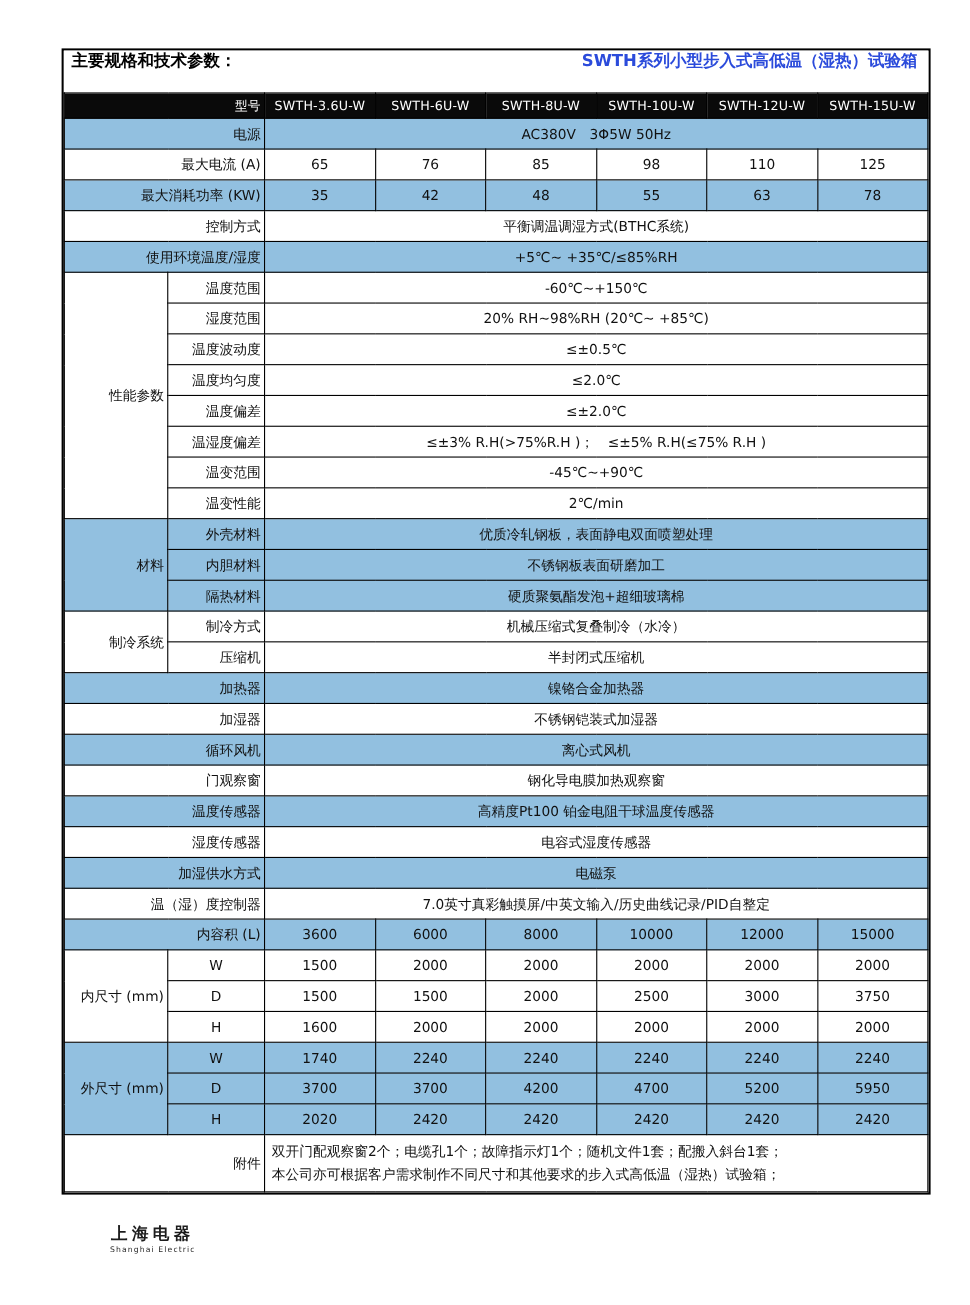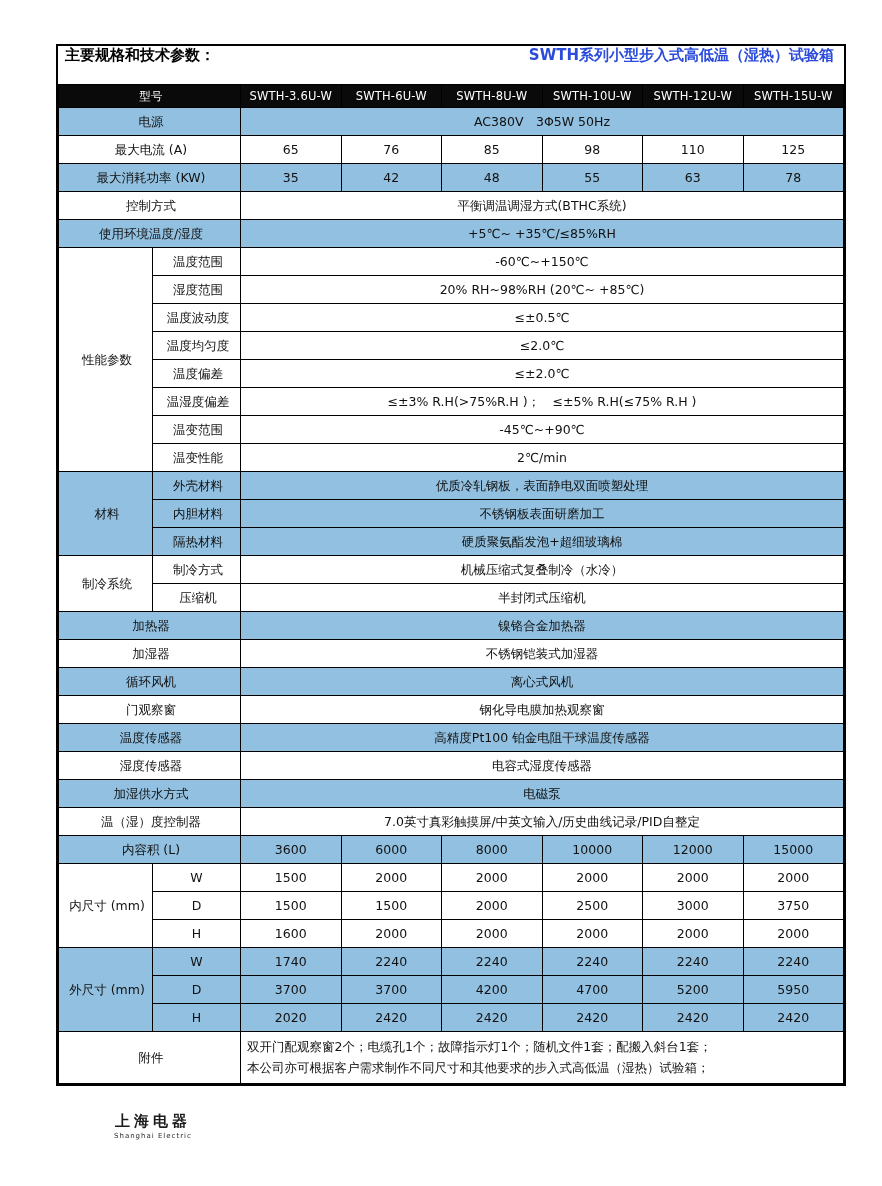--- a/index.html
+++ b/index.html
@@ -24,32 +24,32 @@
   td {
     border: 1px solid #000;
     height: 28px;
     font-size: 12.5px;
     text-align: center;
     vertical-align: middle;
     padding: 1px 3px;
     background: #fff;
     line-height: 1.25;
   }
-  td.lbl { text-align: center; padding-left: 6px; }
+  td.lbl { text-align: right; padding-left: 6px; }
   tr.blue td { background: #92C0E0; }
 
   tr.models td {
     background: #0A0A0A; color: #fff; height: 23px;
     font-size: 11.5px; letter-spacing: 0.2px;
   }
 
   td.acc { text-align: left; height: 52px; padding: 3px 6px; }
   .acc-line { font-size: 12.5px; line-height: 1.65; text-align: left; }
 
-  .footer-logo { position: absolute; left: 114px; top: 1112px; text-align: center; }
+  .footer-logo { position: absolute; left: 100px; top: 1112px; text-align: center; }
   .logo-cn { font-size: 15px; font-weight: bold; color: #1c1c1c; letter-spacing: 4px; }
   .logo-en { font-size: 7px; font-weight: normal; color: #2a2a2a; letter-spacing: 1px; margin-top: 1px; }
 </style>
 </head>
 <body>
 
 <div class="sheet">
   <div class="title-row">
     <span class="title-left">主要规格和技术参数：</span>
     <span class="title-right">SWTH系列小型步入式高低温（湿热）试验箱</span>

